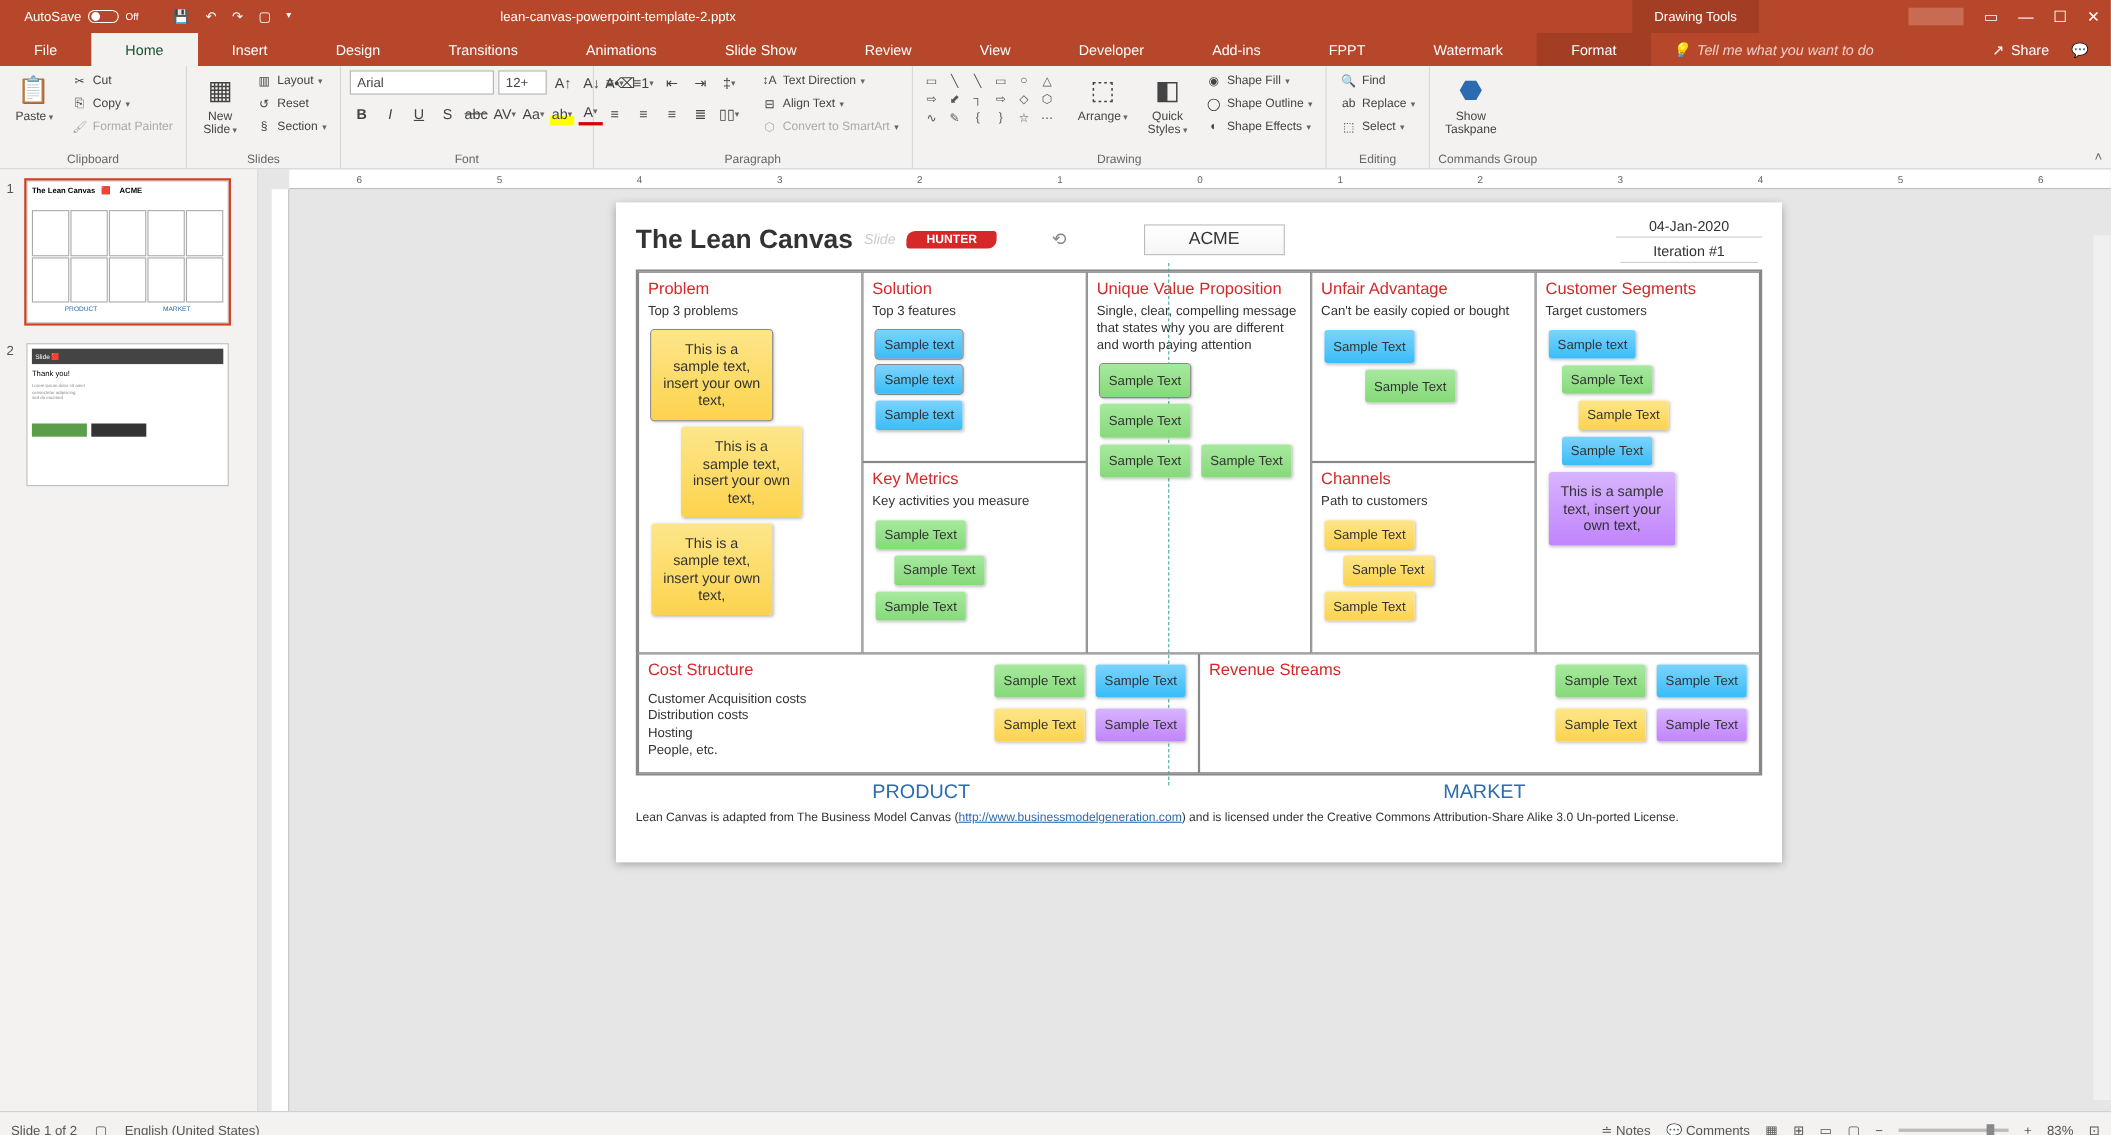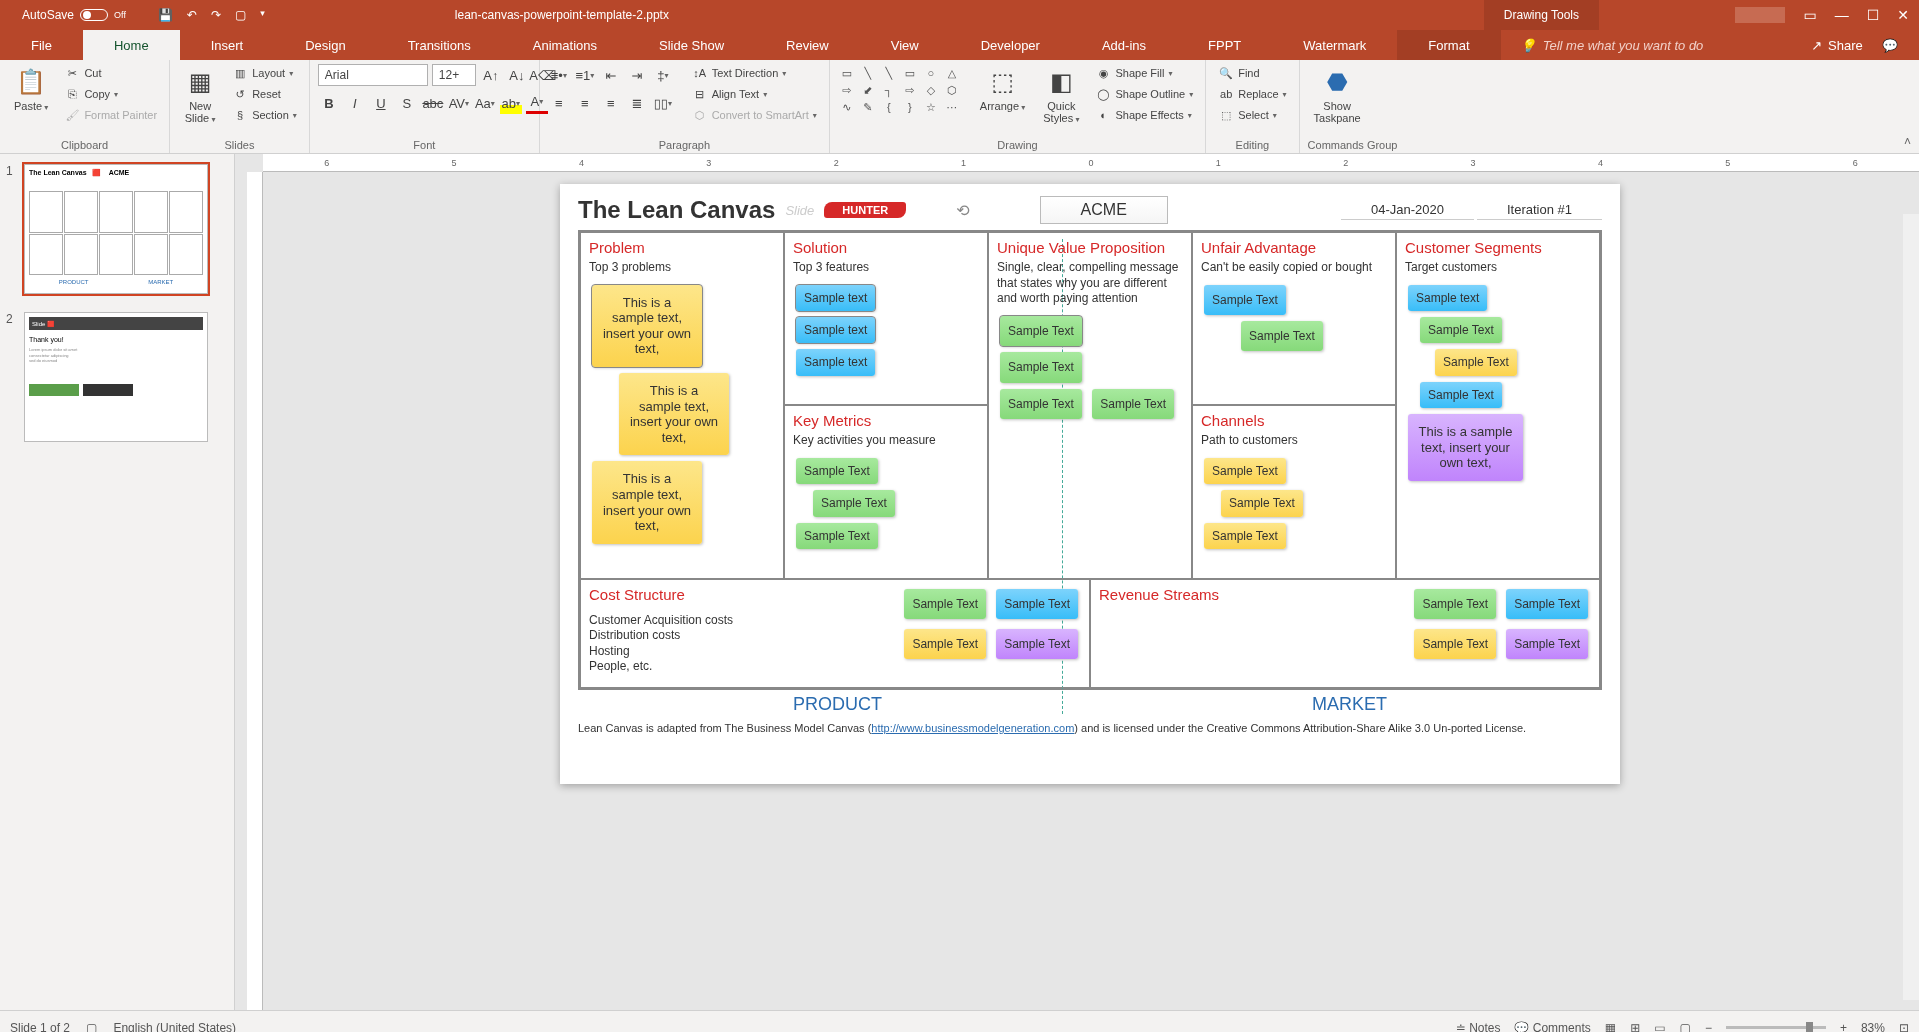--- a/index.html
+++ b/index.html
@@ -60,21 +60,21 @@
 .ruler-v { position: absolute; top: 18px; left: 12px; width: 16px; bottom: 0; background: #fff; border-right: 1px solid #bbb; }
 .slide-container { position: absolute; top: 26px; left: 40px; right: 14px; bottom: 10px; display: flex; align-items: flex-start; justify-content: center; padding-top: 4px; }
 .slide { width: 1060px; height: 600px; background: #fff; box-shadow: 0 2px 8px rgba(0,0,0,0.3); position: relative; padding: 12px 18px; }
 
 
 .canvas-header { display: flex; align-items: center; gap: 10px; margin-bottom: 6px; }
 .canvas-title { font-size: 24px; font-weight: bold; color: #333; }
 .sh-badge { font-size: 13px; font-style: italic; color: #fff; }
 .sh-hunter { background: #d62828; padding: 2px 18px; border-radius: 8px 3px 8px 3px; font-size: 11px; font-weight: bold; color: #fff; }
 .company-box { border: 1px solid #bbb; padding: 4px 40px; font-size: 16px; color: #333; background: linear-gradient(#fff,#f5f5f5); margin-left: 60px; }
-.meta-box { margin-left: auto; display: flex; gap: 3px; align-items: center; }
+.meta-box { margin-left: auto; display: flex; flex-direction: column; gap: 3px; align-items: center; }
 .meta-box div { border-bottom: 1px solid #ccc; padding: 2px 30px; font-size: 13px; color: #333; }
 
 .lc-grid { display: grid; grid-template-columns: repeat(5, 1fr); grid-template-rows: 1fr 1fr; border: 2px solid #888; height: 460px; gap: 0; }
 .lc-cell { border: 1px solid #888; padding: 6px 8px; position: relative; overflow: hidden; }
 .lc-cell h4 { color: #d62828; font-size: 15px; font-weight: 500; margin-bottom: 4px; }
 .lc-cell .sub { font-size: 12px; color: #333; line-height: 1.3; margin-bottom: 6px; }
 .lc-cell.span2 { grid-row: span 2; }
 .lc-bottom { grid-column: span 5; display: grid; grid-template-columns: 1fr 1fr; border-top: 0; }
 
 .sticky { padding: 6px 8px; font-size: 12px; text-align: center; border-radius: 3px; box-shadow: 1px 1px 3px rgba(0,0,0,0.25); display: inline-block; margin: 3px; color: #333; line-height: 1.2; }
@@ -203,21 +203,21 @@
           </div>
       </div>
     </div>
     <div class="group-label">Slides</div>
   </div>
 
   <div class="group" style="width:230px;">
     <div class="group-body">
       <div class="font-controls">
         <div class="font-row">
-          <div class="combo" style="width:110px;">Arial</div>
+          <div class="combo" style="width:131px;">Arial</div>
           <div class="combo" style="width:44px;">12+</div>
           <span class="iconbtn">A↑</span>
           <span class="iconbtn">A↓</span>
           <span class="iconbtn">A⌫</span>
         </div>
         <div class="font-row">
           <span class="iconbtn">
               <b>B</b>
             </span>
           <span class="iconbtn">

